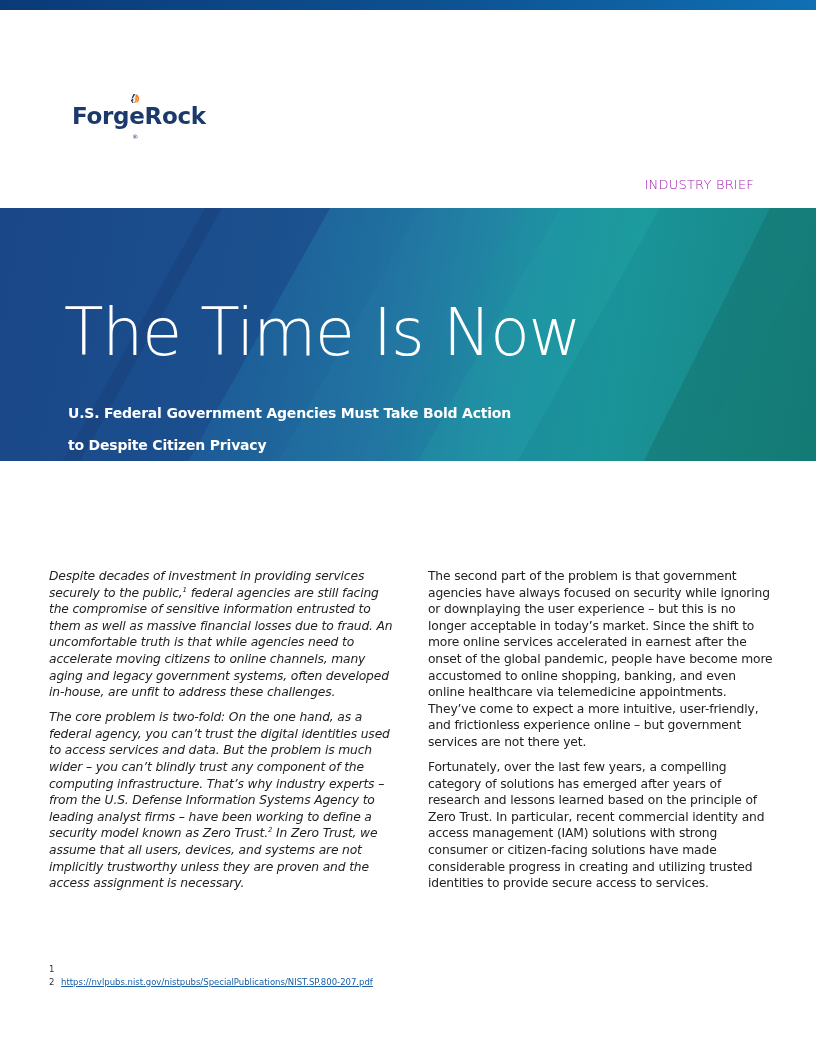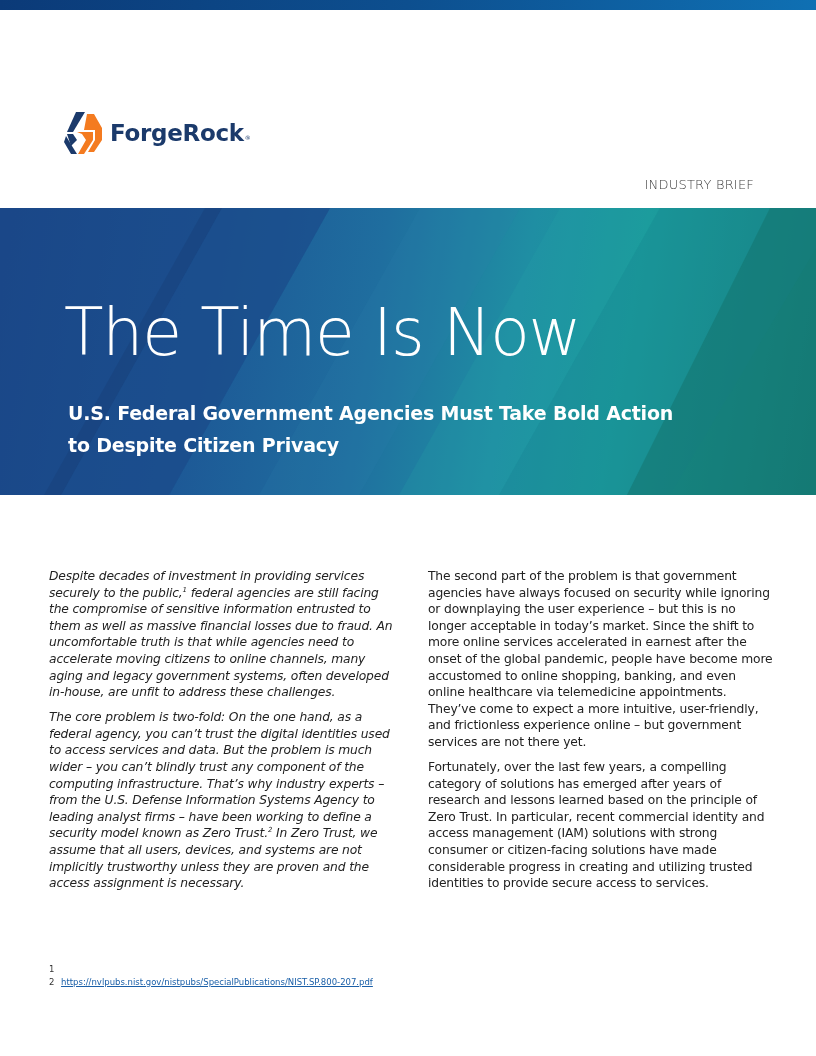--- a/index.html
+++ b/index.html
@@ -5,53 +5,53 @@
   * { box-sizing: border-box; margin: 0; padding: 0; }
   html, body { width: 816px; height: 1056px; background: #ffffff; overflow: hidden; }
   body { position: relative; font-family: "DejaVu Sans", sans-serif; color: #222; }
 
   .top-bar {
     position: absolute; left: 0; top: 0; width: 816px; height: 10px;
     background: linear-gradient(90deg, #0b3a78 0%, #0d4f8f 50%, #0f70b3 100%);
   }
 
   .logo {
-    position: absolute; left: 64px; top: 112px; height: 42px;
-    display: flex; align-items: center;
+    position: absolute; left: 64px; top: 94px; height: 42px;
+    display: flex; align-items: center; flex-direction: column;
   }
   .logo svg { width: 38px; height: 42px; display: block; }
   .logo-text {
     margin-left: 8px; font-family: "DejaVu Sans", sans-serif; font-weight: bold;
     font-size: 23px; color: #1b3a6b; letter-spacing: -0.3px;
   }
   .logo-reg { font-size: 6px; vertical-align: top; color: #1b3a6b; margin-left: 1px; position: relative; top: 4px; }
 
   .doc-type {
     position: absolute; right: 62px; top: 177px;
-    font-family: "DejaVu Sans", sans-serif; font-size: 13px; color: #404040;
+    font-family: "DejaVu Sans", sans-serif; font-size: 13px; color: #a21caf;
     letter-spacing: 0.2px; font-weight: 300;
   }
 
   .banner {
-    position: absolute; left: 0; top: 208px; width: 816px; height: 287px;
+    position: absolute; left: 0; top: 208px; width: 816px; height: 253px;
     overflow: hidden;
     background: linear-gradient(100deg, #1c4a8c 0%, #1d5896 25%, #1f6e9f 45%, #1f8ea3 62%, #1a9a9a 75%, #16807a 100%);
     padding-left: 32px;
   }
   .banner svg.stripes { position: absolute; left: 0; top: 0; width: 816px; height: 321px; }
   .banner-title {
     position: absolute; left: 64px; top: 92px;
     font-family: "DejaVu Sans", sans-serif; font-weight: 200;
     font-size: 66px; color: #ffffff; letter-spacing: -1.2px; line-height: 1;
     transform: scaleX(0.98); transform-origin: left;
   }
   .banner-subtitle {
     position: absolute; left: 68px; top: 189px; width: 640px;
     font-family: "DejaVu Sans", sans-serif; font-weight: bold;
-    font-size: 19px; line-height: 32px; color: #ffffff; letter-spacing: -0.2px;
+    font-size: 14px; line-height: 32px; color: #ffffff; letter-spacing: -0.2px;
   }
 
   .col {
     position: absolute; top: 568px; width: 352px;
     font-family: "DejaVu Sans", sans-serif; font-size: 12.3px; line-height: 16.6px;
     color: #222222; letter-spacing: -0.15px;
   }
   .col-left { left: 49px; font-style: italic; }
   .col-right { left: 428px; width: 348px; }
   .col p { margin-bottom: 8.5px; }

